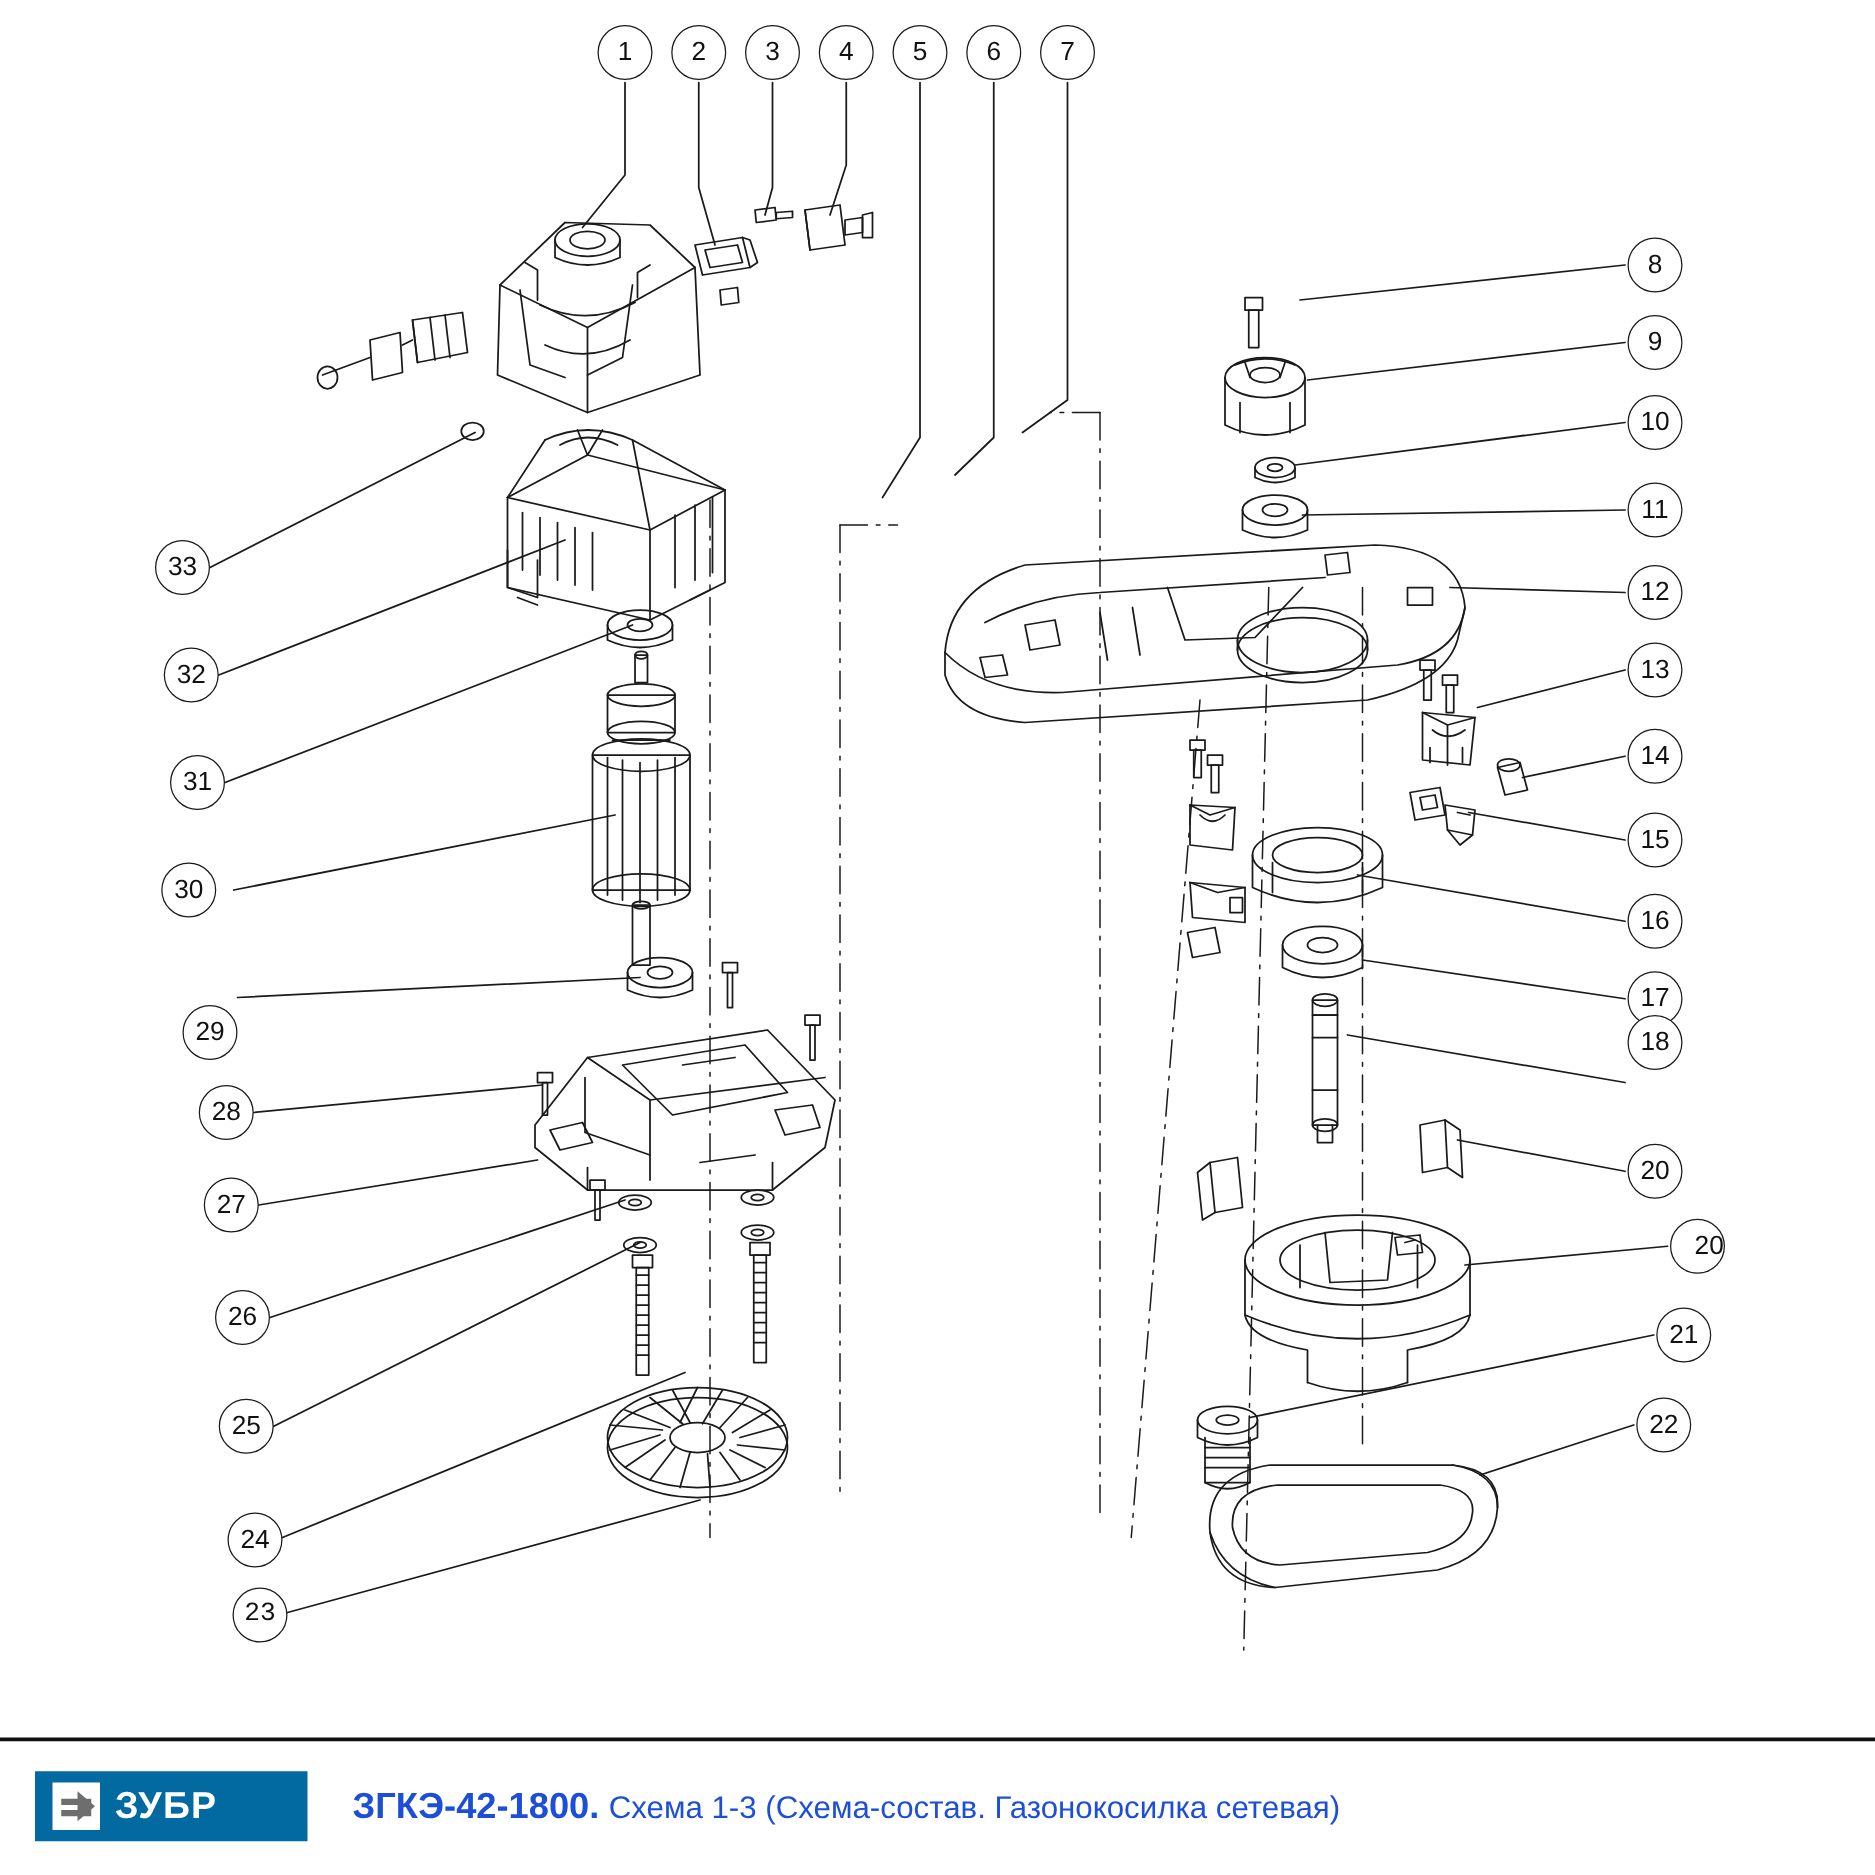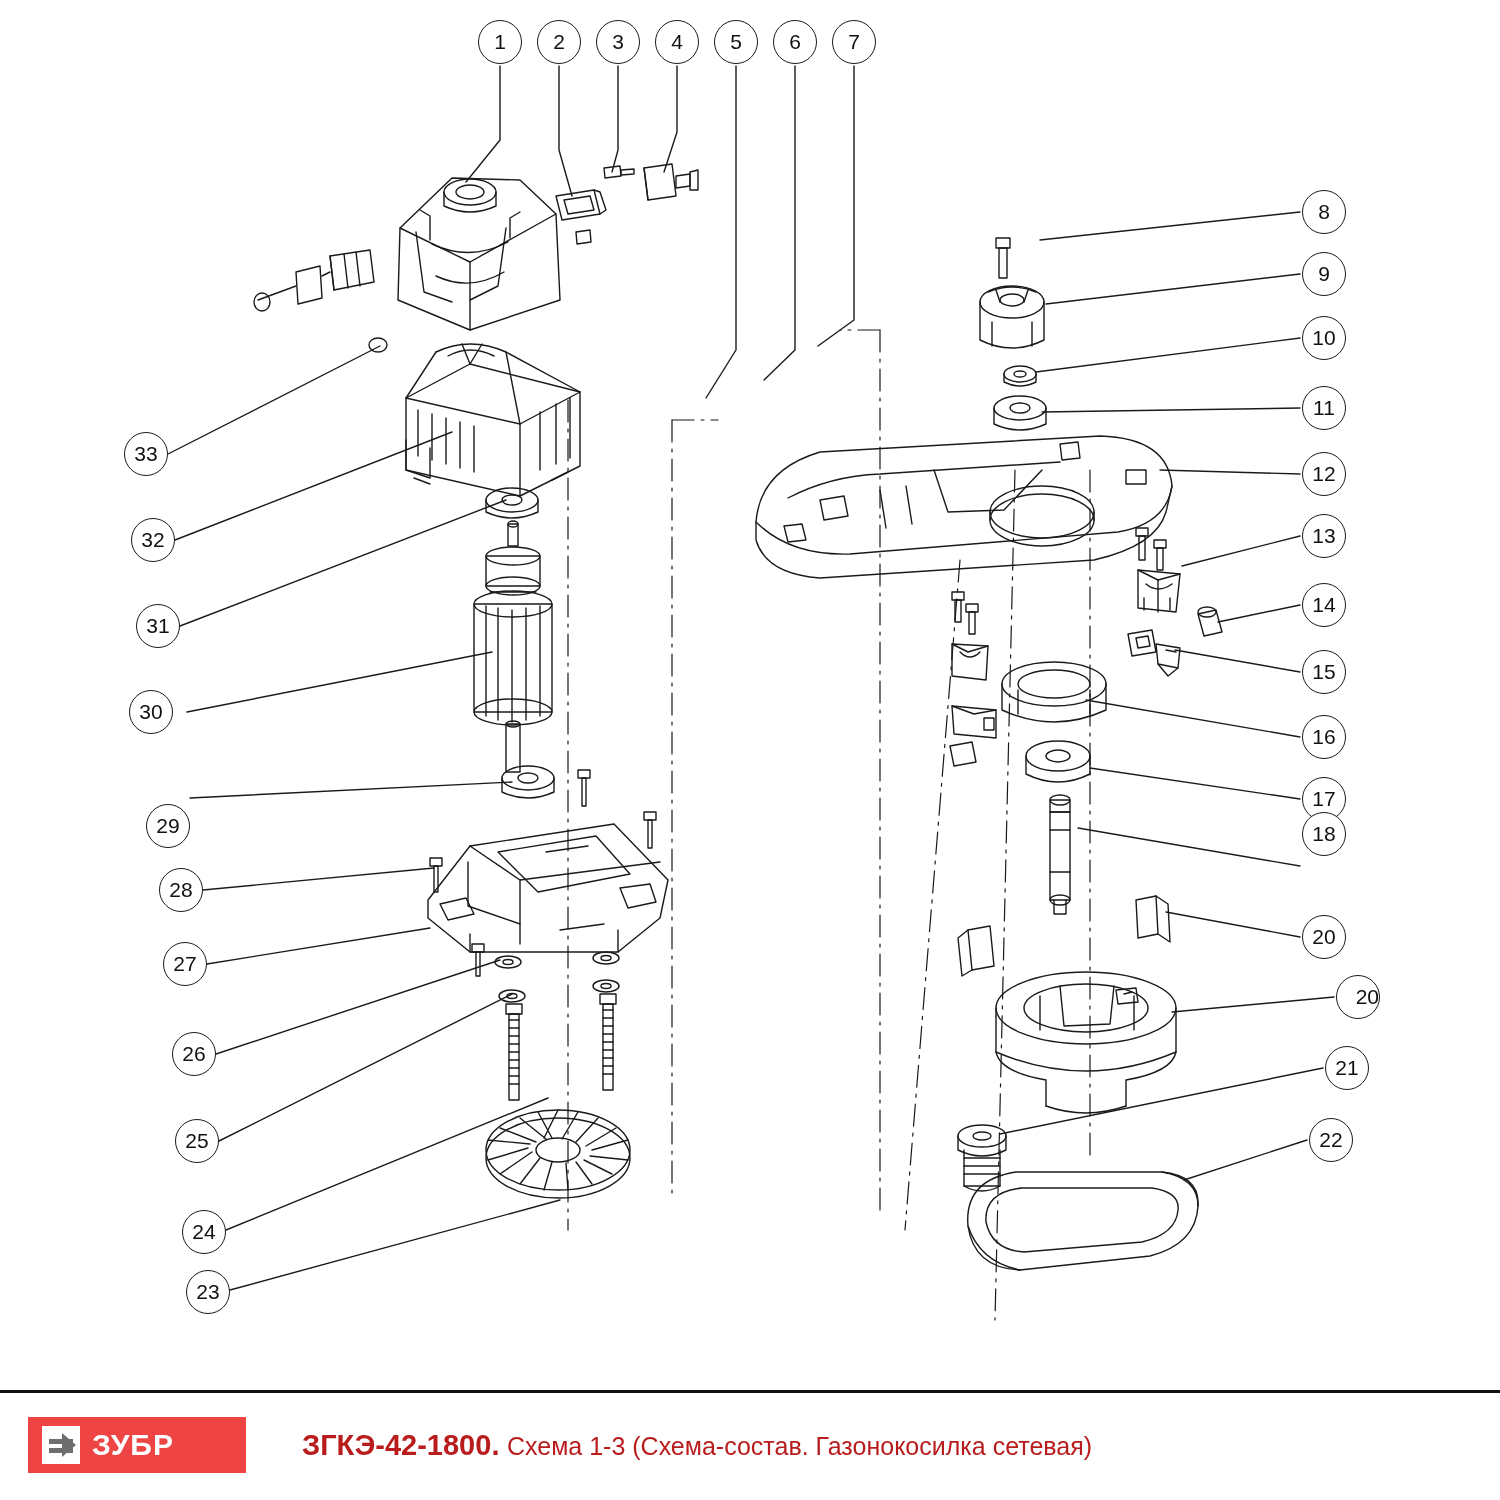--- a/index.html
+++ b/index.html
@@ -55,21 +55,21 @@
   #footer-inner {
     position: absolute;
     left: 28px;
     top: 24px;
     display: flex;
     align-items: center;
   }
   #brand-logo {
     width: 218px;
     height: 56px;
-    background: #ef4444;
+    background: #0369a1;
     display: flex;
     align-items: center;
     padding-left: 14px;
     box-sizing: border-box;
   }
   #brand-mark {
     width: 38px;
     height: 38px;
     background: #ffffff;
     position: relative;
@@ -100,22 +100,22 @@
     z-index: 2;
   }
   #brand-name {
     color: #ffffff;
     font-size: 30px;
     font-weight: bold;
     letter-spacing: 1px;
     font-family: "Liberation Sans", sans-serif;
   }
   #caption {
-    margin-left: 56px;
-    color: #b91c1c;
+    margin-left: 36px;
+    color: #1d4ed8;
     font-size: 27px;
     white-space: nowrap;
     font-family: "Liberation Sans", sans-serif;
   }
   #caption .model {
     font-weight: bold;
     font-size: 29px;
   }
   #caption .sub {
     font-weight: normal;
@@ -499,21 +499,21 @@
     <div class="callout" style="left:1302px; top:583px;">14</div>
     <div class="callout" style="left:1302px; top:650px;">15</div>
     <div class="callout" style="left:1302px; top:715px;">16</div>
     <div class="callout" style="left:1302px; top:777px;">17</div>
     <div class="callout" style="left:1302px; top:812px;">18</div>
     <div class="callout" style="left:1302px; top:915px;">20</div>
     <div class="callout" style="left:1336px; top:975px;text-align:right;">20</div>
     <div class="callout" style="left:1325px; top:1046px;">21</div>
     <div class="callout" style="left:1309px; top:1118px;">22</div>
 
-    <div class="callout" style="left:186px; top:1270px;">23</div>
+    <div class="callout" style="left:186px; top:1270px;font-family:Liberation Mono, monospace;">23</div>
     <div class="callout" style="left:182px; top:1210px;">24</div>
     <div class="callout" style="left:175px; top:1119px;">25</div>
     <div class="callout" style="left:172px; top:1032px;">26</div>
     <div class="callout" style="left:163px; top:942px;">27</div>
     <div class="callout" style="left:159px; top:868px;">28</div>
     <div class="callout" style="left:146px; top:804px;">29</div>
     <div class="callout" style="left:129px; top:690px;">30</div>
     <div class="callout" style="left:136px; top:604px;">31</div>
     <div class="callout" style="left:131px; top:518px;">32</div>
     <div class="callout" style="left:124px; top:432px;">33</div>

